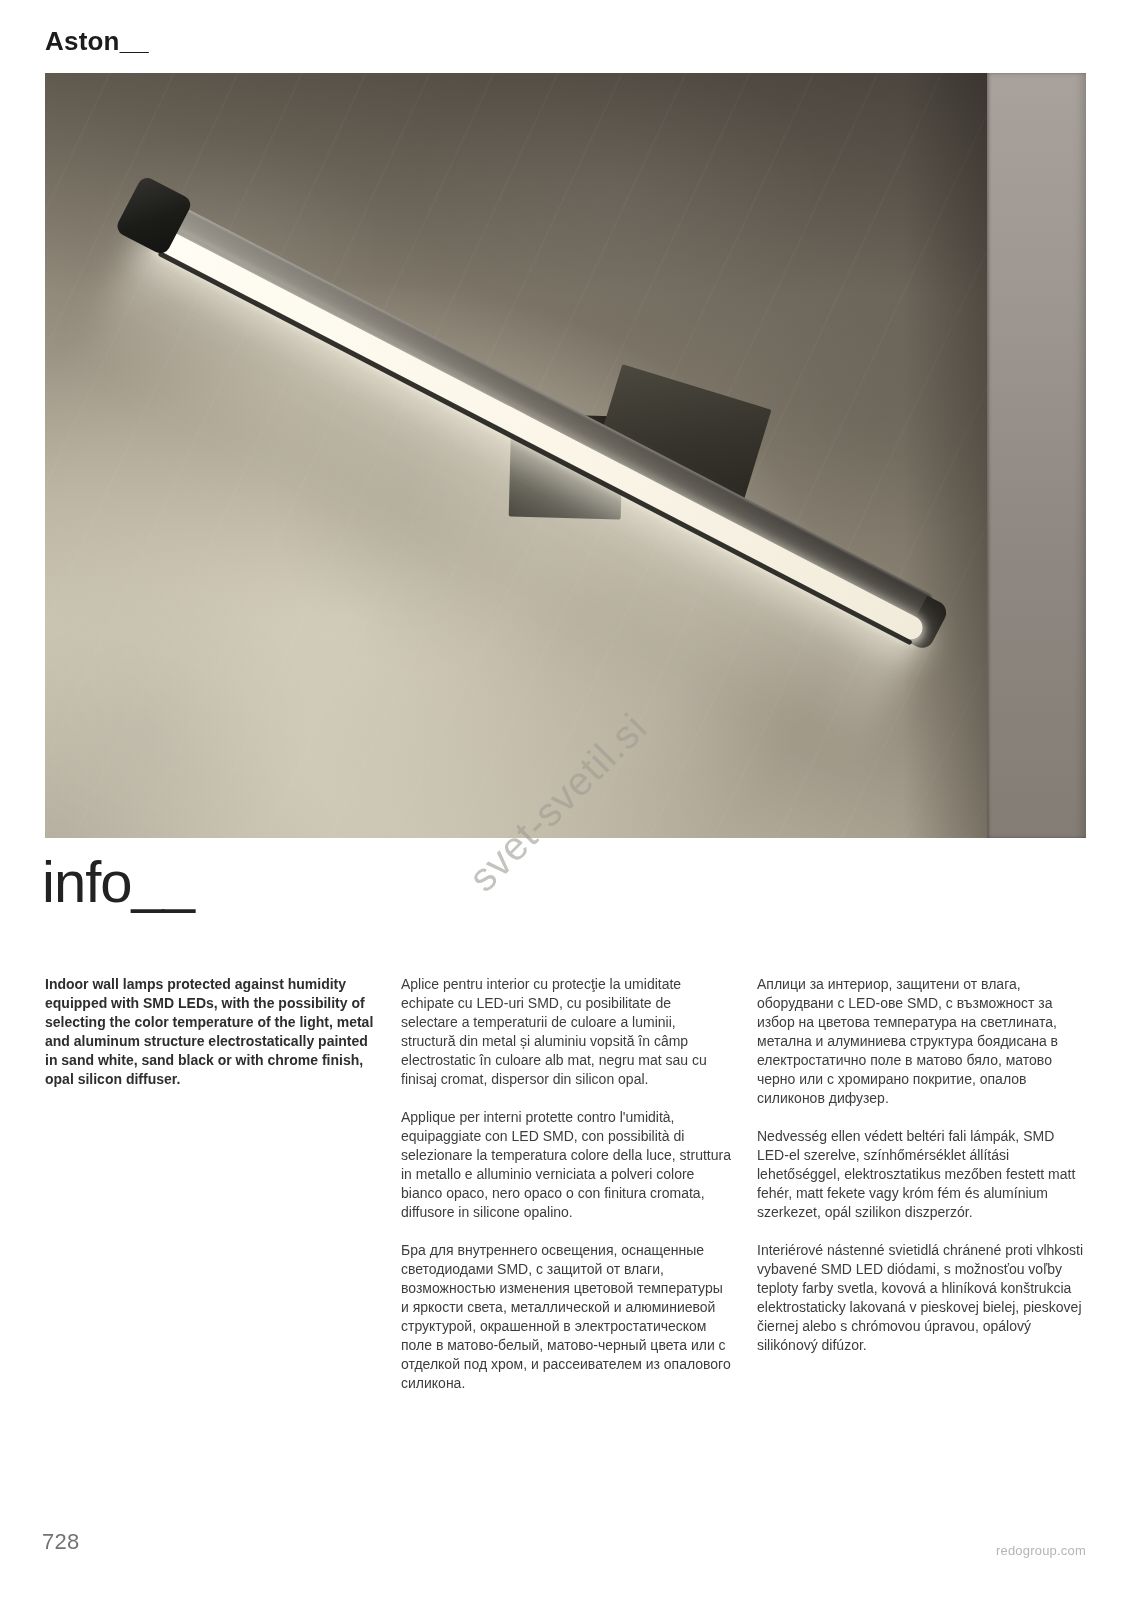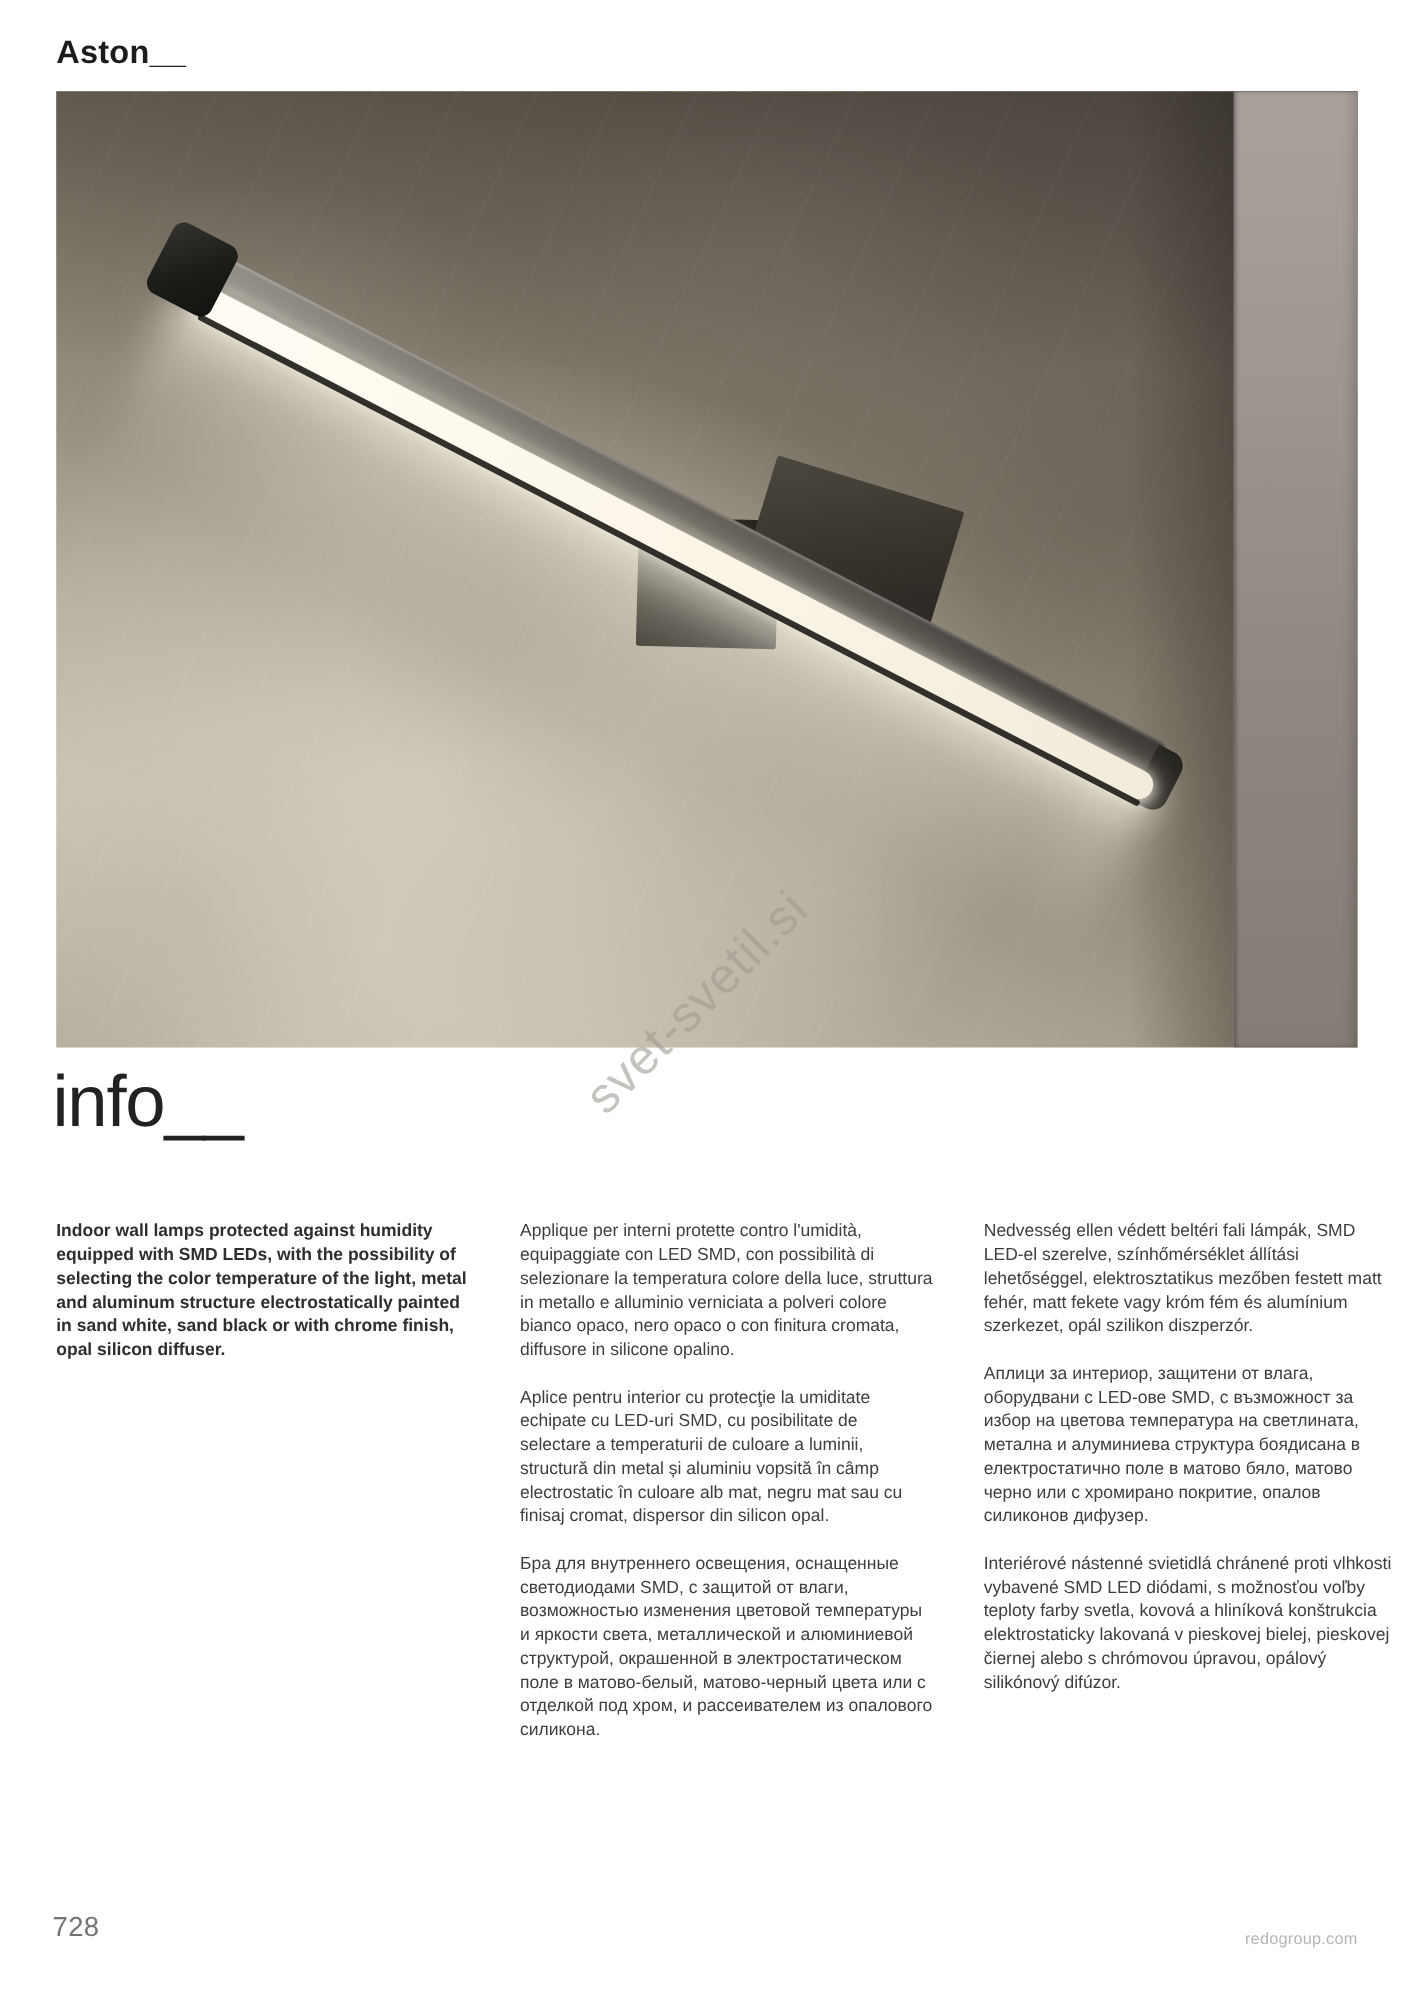--- a/index.html
+++ b/index.html
@@ -108,21 +108,21 @@
     color:rgba(158,155,147,0.60); pointer-events:none;
   }
 
   
   .info-heading {
     position:absolute; left:42px; top:850px;
     font-size:58px; font-weight:100; color:#222222; letter-spacing:-1px; line-height:1.1;
   }
   .info-columns {
     position:absolute; left:45px; top:975px; width:1041px;
-    display:grid; grid-template-columns:330px 330px 330px; column-gap:41px;
+    display:grid; grid-template-columns:330px 330px 330px; column-gap:26px;
   }
   .info-columns p {
     margin:0 0 19px 0; font-size:14px; line-height:19px; color:#3d3d3d;
   }
   .col-en p { font-weight:700; color:#2e2e2e; }
 
   
   .page-number {
     position:absolute; left:42px; top:1529px;
     font-size:22px; color:#737373; letter-spacing:0.3px;
@@ -160,27 +160,27 @@
 
   <div class="watermark">svet-svetil.si</div>
 
   <div class="info-heading">info__</div>
 
   <div class="info-columns">
     <div class="col col-en">
       <p>Indoor wall lamps protected against humidity equipped with SMD LEDs, with the possibility of selecting the color temperature of the light, metal and aluminum structure electrostatically painted in sand white, sand black or with chrome finish, opal silicon diffuser.</p>
     </div>
     <div class="col">
+      <p>Aplice pentru interior cu protecţie la umiditate echipate cu LED-uri SMD, cu posibilitate de selectare a temperaturii de culoare a luminii, structură din metal și aluminiu vopsită în câmp electrostatic în culoare alb mat, negru mat sau cu finisaj cromat, dispersor din silicon opal.</p>
       <p>Applique per interni protette contro l'umidità, equipaggiate con LED SMD, con possibilità di selezionare la temperatura colore della luce, struttura in metallo e alluminio verniciata a polveri colore bianco opaco, nero opaco o con finitura cromata, diffusore in silicone opalino.</p>
-      <p>Aplice pentru interior cu protecţie la umiditate echipate cu LED-uri SMD, cu posibilitate de selectare a temperaturii de culoare a luminii, structură din metal și aluminiu vopsită în câmp electrostatic în culoare alb mat, negru mat sau cu finisaj cromat, dispersor din silicon opal.</p>
       <p>Бра для внутреннего освещения, оснащенные светодиодами SMD, с защитой от влаги, возможностью изменения цветовой температуры и яркости света, металлической и алюминиевой структурой, окрашенной в электростатическом поле в матово-белый, матово-черный цвета или с отделкой под хром, и рассеивателем из опалового силикона.</p>
     </div>
     <div class="col">
+      <p>Аплици за интериор, защитени от влага, оборудвани с LED-ове SMD, с възможност за избор на цветова температура на светлината, метална и алуминиева структура боядисана в електростатично поле в матово бяло, матово черно или с хромирано покритие, опалов силиконов дифузер.</p>
       <p>Nedvesség ellen védett beltéri fali lámpák, SMD LED-el szerelve, színhőmérséklet állítási lehetőséggel, elektrosztatikus mezőben festett matt fehér, matt fekete vagy króm fém és alumínium szerkezet, opál szilikon diszperzór.</p>
-      <p>Аплици за интериор, защитени от влага, оборудвани с LED-ове SMD, с възможност за избор на цветова температура на светлината, метална и алуминиева структура боядисана в електростатично поле в матово бяло, матово черно или с хромирано покритие, опалов силиконов дифузер.</p>
       <p>Interiérové nástenné svietidlá chránené proti vlhkosti vybavené SMD LED diódami, s možnosťou voľby teploty farby svetla, kovová a hliníková konštrukcia elektrostaticky lakovaná v pieskovej bielej, pieskovej čiernej alebo s chrómovou úpravou, opálový silikónový difúzor.</p>
     </div>
   </div>
 
   <div class="page-number">728</div>
   <div class="website">redogroup.com</div>
 
 </div>
 
 </body></html>

